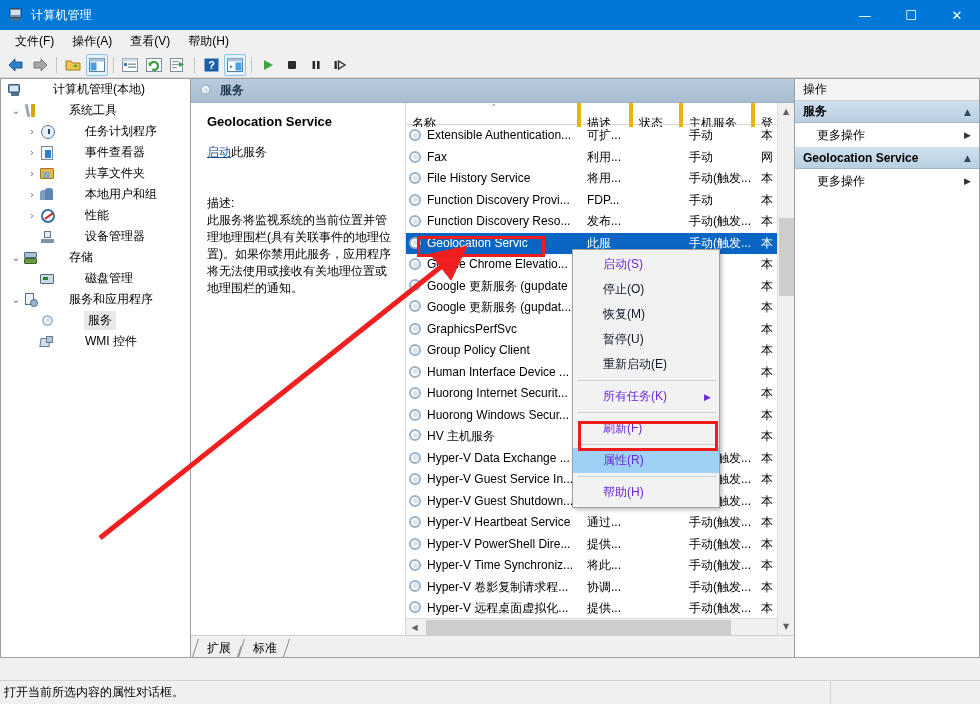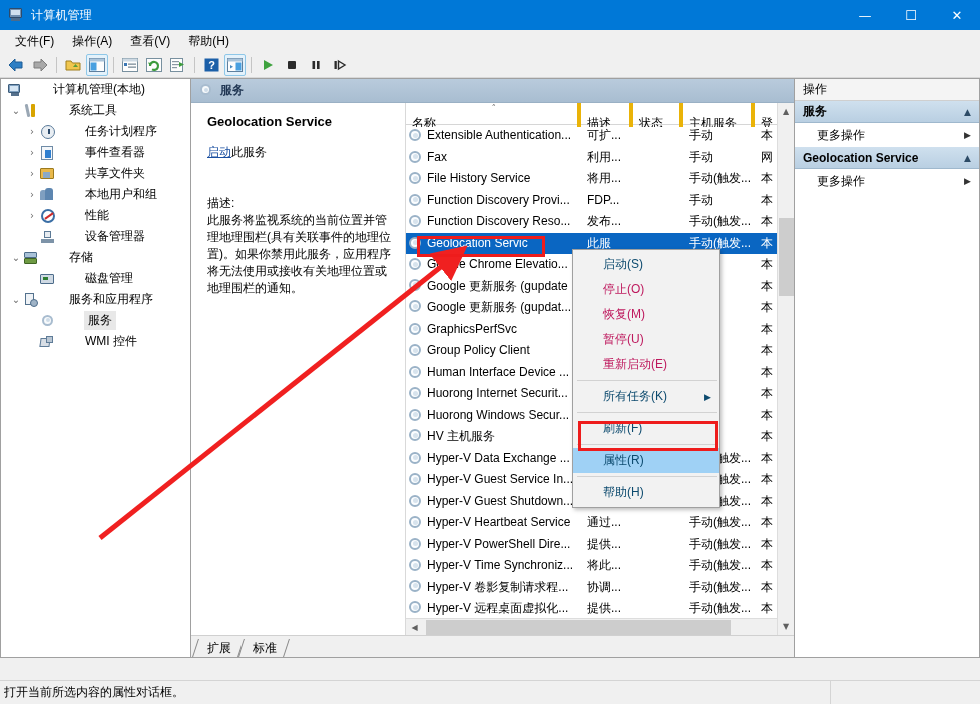--- a/index.html
+++ b/index.html
@@ -150,22 +150,22 @@
   
   .statusbar { position:absolute; left:0; right:0; bottom:0; height:24px; background:#f0f0f0; border-top:1px solid #d4d4d4; display:flex; align-items:center; padding-left:4px; font-size:12px;}
   .statusgrip { position:absolute; right:0; bottom:0; width:150px; height:23px; border-left:1px solid #d4d4d4;}
 
   
   .ctxmenu {
     position:absolute; left:572px; top:249px; width:148px;
     background:#f2f2f2; border:1px solid #a0a0a0; box-shadow:2px 2px 4px rgba(0,0,0,.25);
     padding:2px 0; z-index:50; font-size:12px;
   }
-  .ctxitem { height:25px; display:flex; align-items:center; padding-left:30px; color:#0c4a6e; position:relative;}
-  .ctxitem.disabled { color:#be185d; }
+  .ctxitem { height:25px; display:flex; align-items:center; padding-left:30px; color:#6d28d9; position:relative;}
+  .ctxitem.disabled { color:#0f172a; }
   .ctxitem.highlight { background:#9fd1f5; }
   .ctxitem .sub { position:absolute; right:8px; font-size:9px; font-family:"DejaVu Sans",sans-serif;}
   .ctxsep { height:1px; background:#d2d2d2; margin:3px 2px 3px 4px;}
 
   
   .redbox-row { position:absolute; left:417px; top:236px; width:128px; height:21px; border:3px solid #ee1c1c; z-index:60; pointer-events:none;}
   .redbox-menu { position:absolute; left:578px; top:421px; width:140px; height:30px; border:3px solid #ee1c1c; z-index:60; pointer-events:none;}
   .arrowsvg { position:absolute; left:0; top:0; width:980px; height:704px; z-index:55; pointer-events:none;}
 </style>
 </head>

